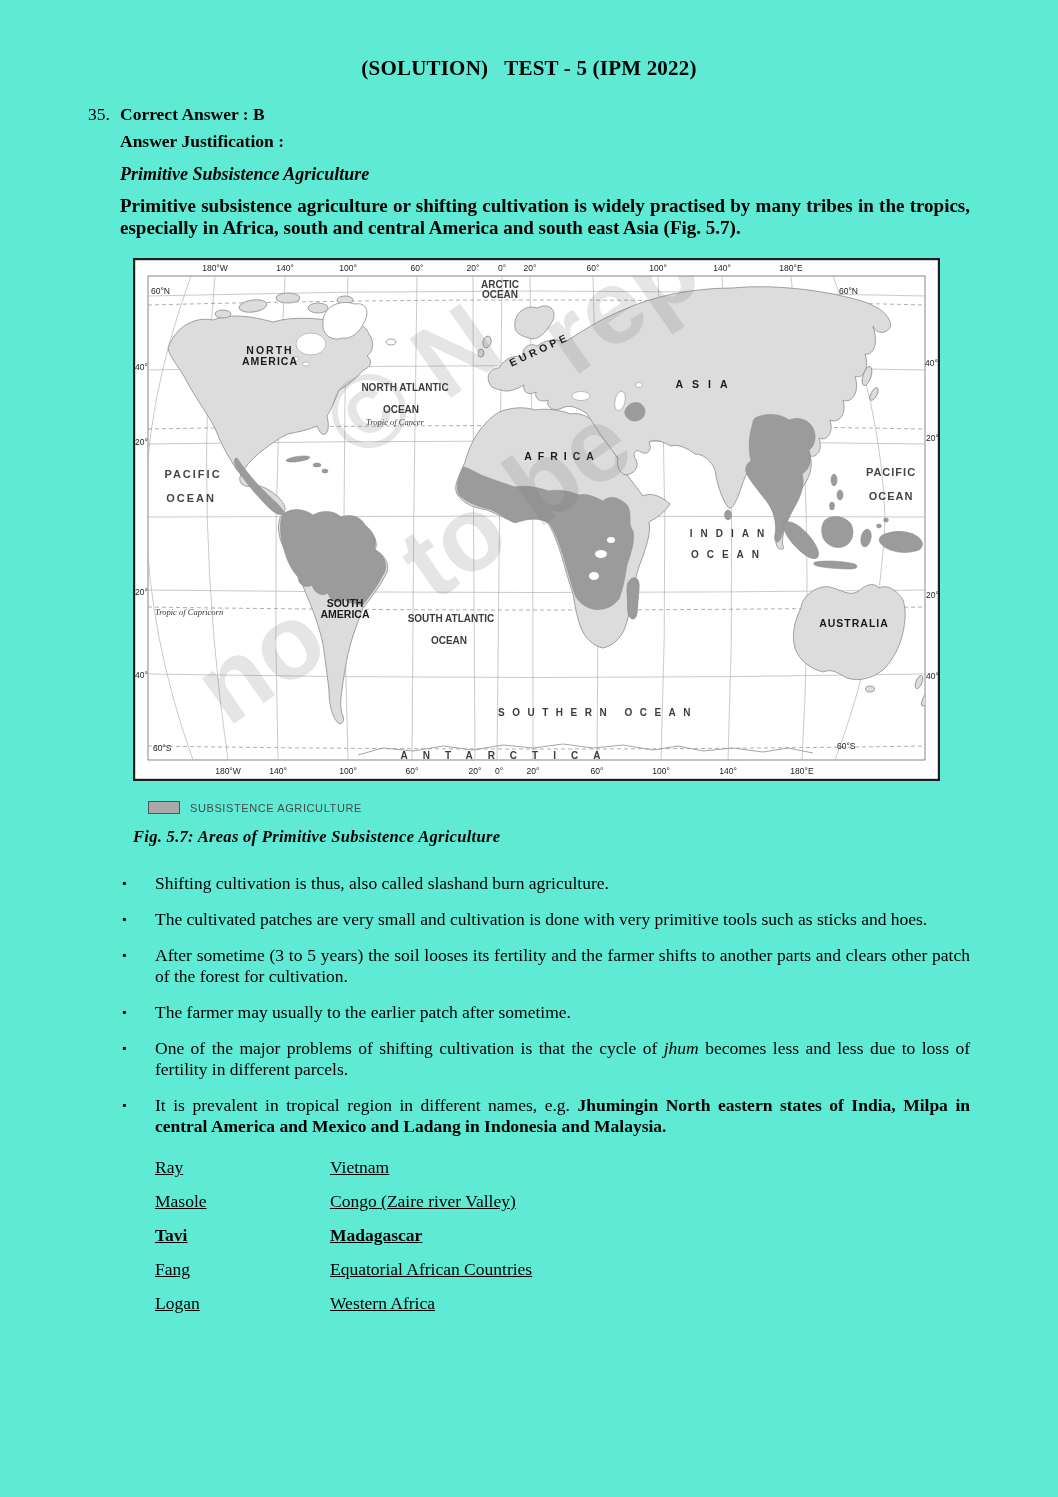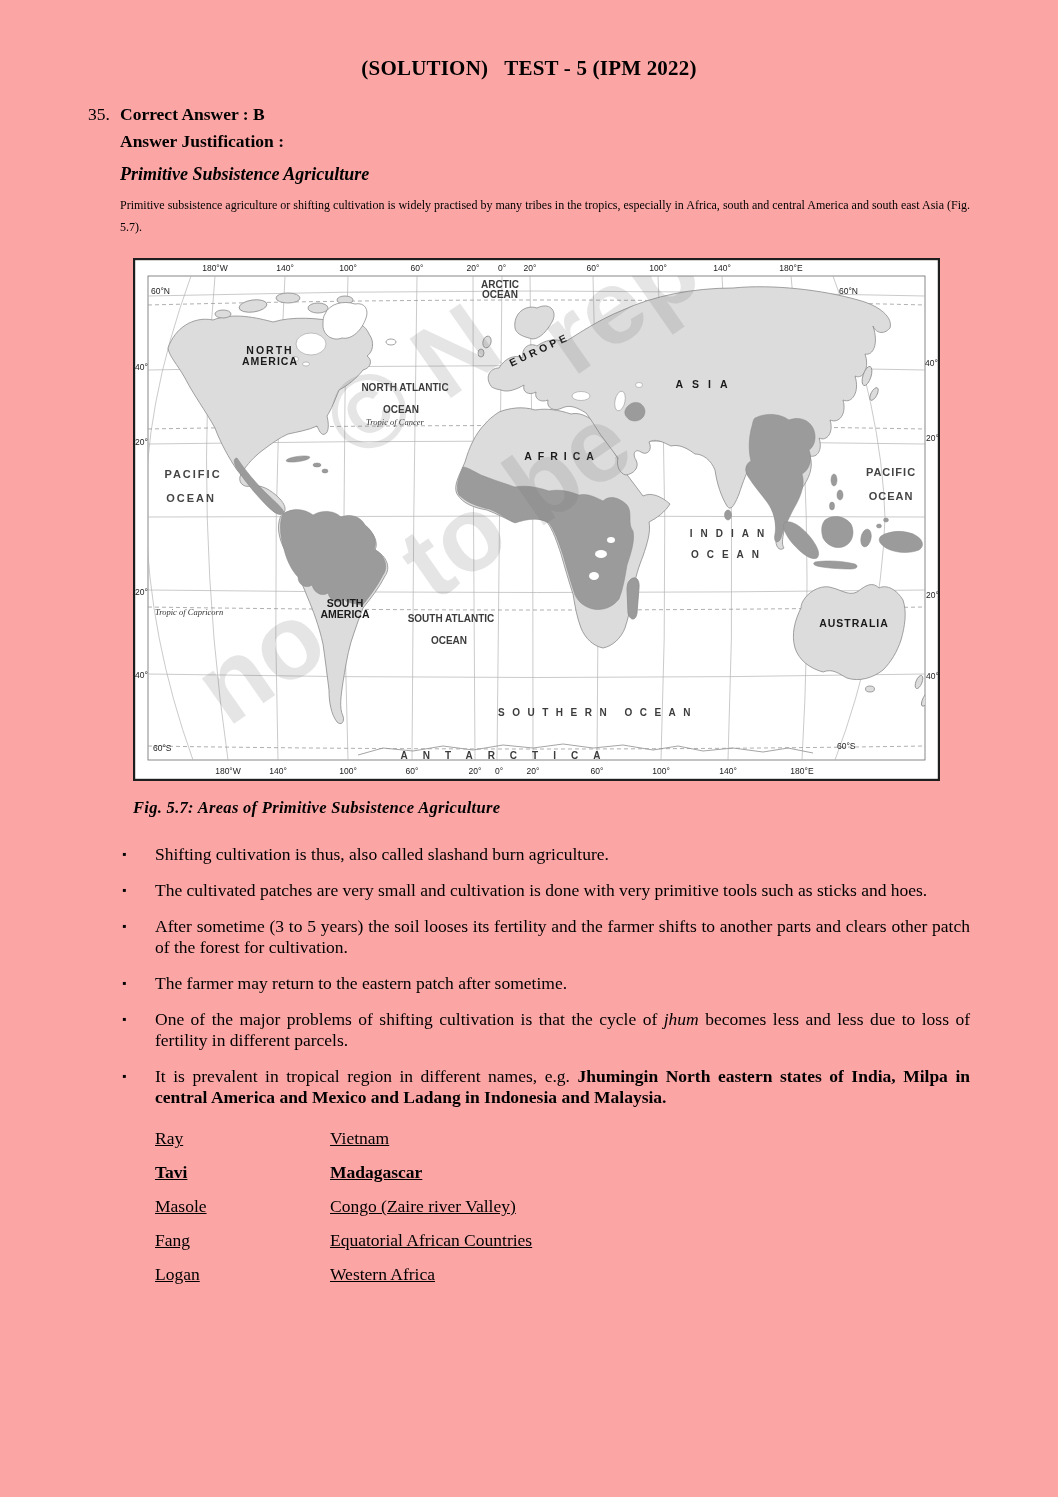--- a/index.html
+++ b/index.html
@@ -1,26 +1,26 @@
 <!DOCTYPE html>
 <html><head>
 <meta charset="utf-8">
 <style>
   html,body{margin:0;padding:0;background:#fff;}
-  .page{position:relative;width:1058px;min-height:1497px;background:#fca5a5;
+  .page{position:relative;width:1058px;min-height:1497px;background:#5eead4;
         font-family:"Liberation Serif",serif;color:#000;overflow:hidden;}
   .content{padding:56px 88px 40px 88px;}
   .doc-title{text-align:center;font-weight:bold;font-size:21px;letter-spacing:.2px;}
   .doc-title .tl{margin-right:16px;}
   .qrow{display:flex;margin-top:23px;}
   .qnum{font-weight:normal;font-size:17.5px;width:32px;flex:none;}
   .qbody{flex:1;}
   .line-bold{font-weight:bold;font-size:17.5px;line-height:21px;}
   .sec-head{font-weight:bold;font-style:italic;font-size:18px;margin-top:12px;}
-  .intro{margin-top:10px;font-size:12px;line-height:21.5px;text-align:justify;}
+  .intro{margin-top:10px;font-size:19px;line-height:21.5px;text-align:justify;font-weight:bold;}
   .figure{margin-left:45px;margin-top:20px;width:807px;}
   .mapbox{width:807px;height:523px;}
   .legend{display:flex;align-items:center;margin:16px 0 0 15px;font-family:"Liberation Sans",sans-serif;}
   .legend .swatch{width:30px;height:11px;background:#a9a9a9;border:1.4px solid #555;flex:none;}
   .legend .ltext{margin-left:10px;font-size:11px;color:#4a4a4a;letter-spacing:.6px;}
   .caption{margin-top:13px;font-weight:bold;font-style:italic;
            font-size:16.5px;letter-spacing:.3px;}
   ul.bullets{margin:26px 0 0 0;padding:0;list-style:none;}
   ul.bullets li{position:relative;padding-left:67px;margin-bottom:15px;
                 font-size:17.5px;line-height:21px;text-align:justify;}
@@ -250,44 +250,48 @@
             <text class="tick" x="2" y="187">20°</text>
             <text class="tick" x="2" y="337">20°</text>
             <text class="tick" x="2" y="420">40°</text>
             <text class="tick" x="792" y="108">40°</text>
             <text class="tick" x="793" y="183">20°</text>
             <text class="tick" x="793" y="340">20°</text>
             <text class="tick" x="793" y="421">40°</text>
           </g>
         </svg>
 
+        <div class="legend">
+          <span class="swatch"></span>
+          <span class="ltext">SUBSISTENCE AGRICULTURE</span>
+        </div>
         <div class="caption">Fig. 5.7: Areas of Primitive Subsistence Agriculture</div>
       </div>
 
       <ul class="bullets" style="margin-left:-32px;">
         <li><span>Shifting cultivation is thus, also called slashand burn agriculture.</span></li>
         <li><span>The cultivated patches are very small and cultivation is done with very primitive tools such as sticks and hoes.</span></li>
         <li><span>After sometime (3 to 5 years) the soil looses its fertility and the farmer shifts to another parts and clears other patch of the forest for cultivation.</span></li>
-        <li><span>The farmer may return to the eastern patch after sometime.</span></li>
+        <li><span>The farmer may usually to the earlier patch after sometime.</span></li>
         <li><span>One of the major problems of shifting cultivation is that the cycle of </span><span class="it">jhum</span><span> becomes less and less due to loss of fertility in different parcels.</span></li>
         <li><span>It is prevalent in tropical region in different names, e.g. </span><span class="bd">Jhumingin North eastern states of India, Milpa in central America and Mexico and Ladang in Indonesia and Malaysia.</span></li>
       </ul>
 
       <div class="pairs" style="margin-left:35px;">
         <div class="prow">
           <span class="pname">Ray</span>
           <span class="pregion">Vietnam</span>
         </div>
+        <div class="prow">
+          <span class="pname">Masole</span>
+          <span class="pregion">Congo (Zaire river Valley)</span>
+        </div>
         <div class="prow bold">
           <span class="pname">Tavi</span>
           <span class="pregion">Madagascar</span>
-        </div>
-        <div class="prow">
-          <span class="pname">Masole</span>
-          <span class="pregion">Congo (Zaire river Valley)</span>
         </div>
         <div class="prow">
           <span class="pname">Fang</span>
           <span class="pregion">Equatorial African Countries</span>
         </div>
         <div class="prow">
           <span class="pname">Logan</span>
           <span class="pregion">Western Africa</span>
         </div>
       </div>

